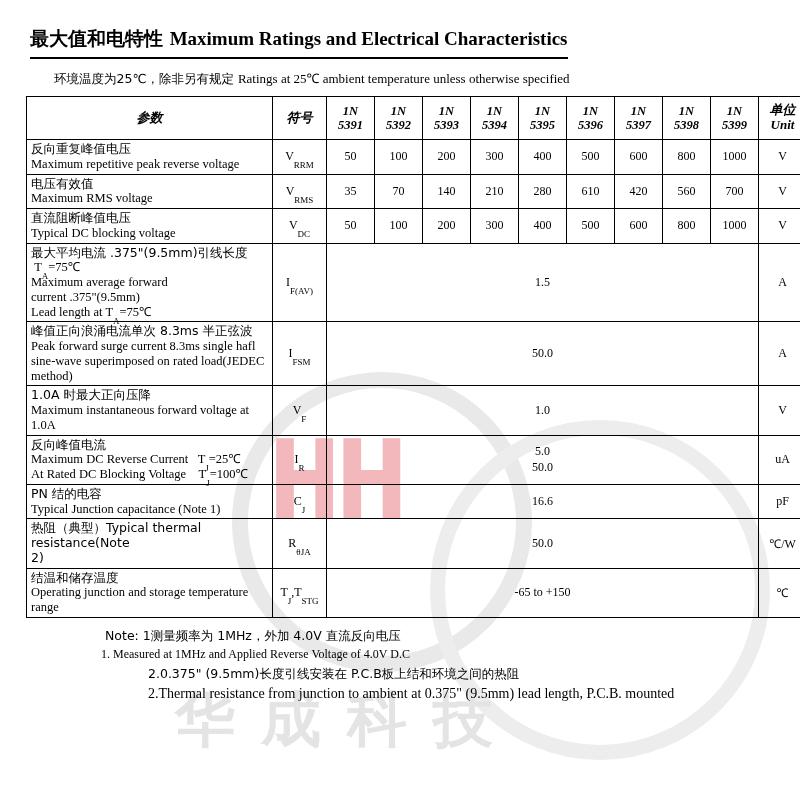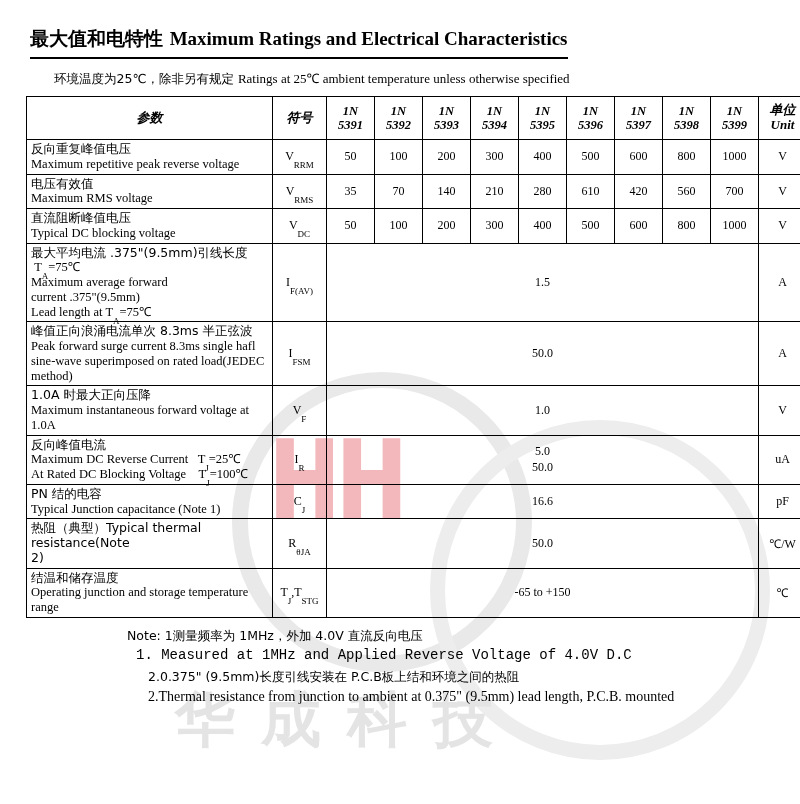--- a/index.html
+++ b/index.html
@@ -177,27 +177,27 @@
   col.c-pn     { width: 48px; }
   col.c-unit   { width: 48px; }
 
   .notes {
     margin: 8px 0 0 0;
     padding-left: 0;
   }
   .note-line {
     font-size: 12.5px;
     line-height: 1.55;
-    margin-left: 109px;
+    margin-left: 87px;
     font-family: "DejaVu Sans", sans-serif;
   }
   .note-line.en {
-    font-family: Liberation Mono, monospace;
-    font-size: 14px;
-    margin-left: 118px;
+    font-family: Liberation Serif, serif;
+    font-size: 12px;
+    margin-left: 83px;
   }
   .note-line.en2 {
     font-family: "Liberation Serif", serif;
     font-size: 14px;
     margin-left: 130px;
   }
   .note-line.cn2 {
     margin-left: 130px;
   }
   sub { vertical-align: baseline; font-size: 9px; position: relative; top: 8px; }

